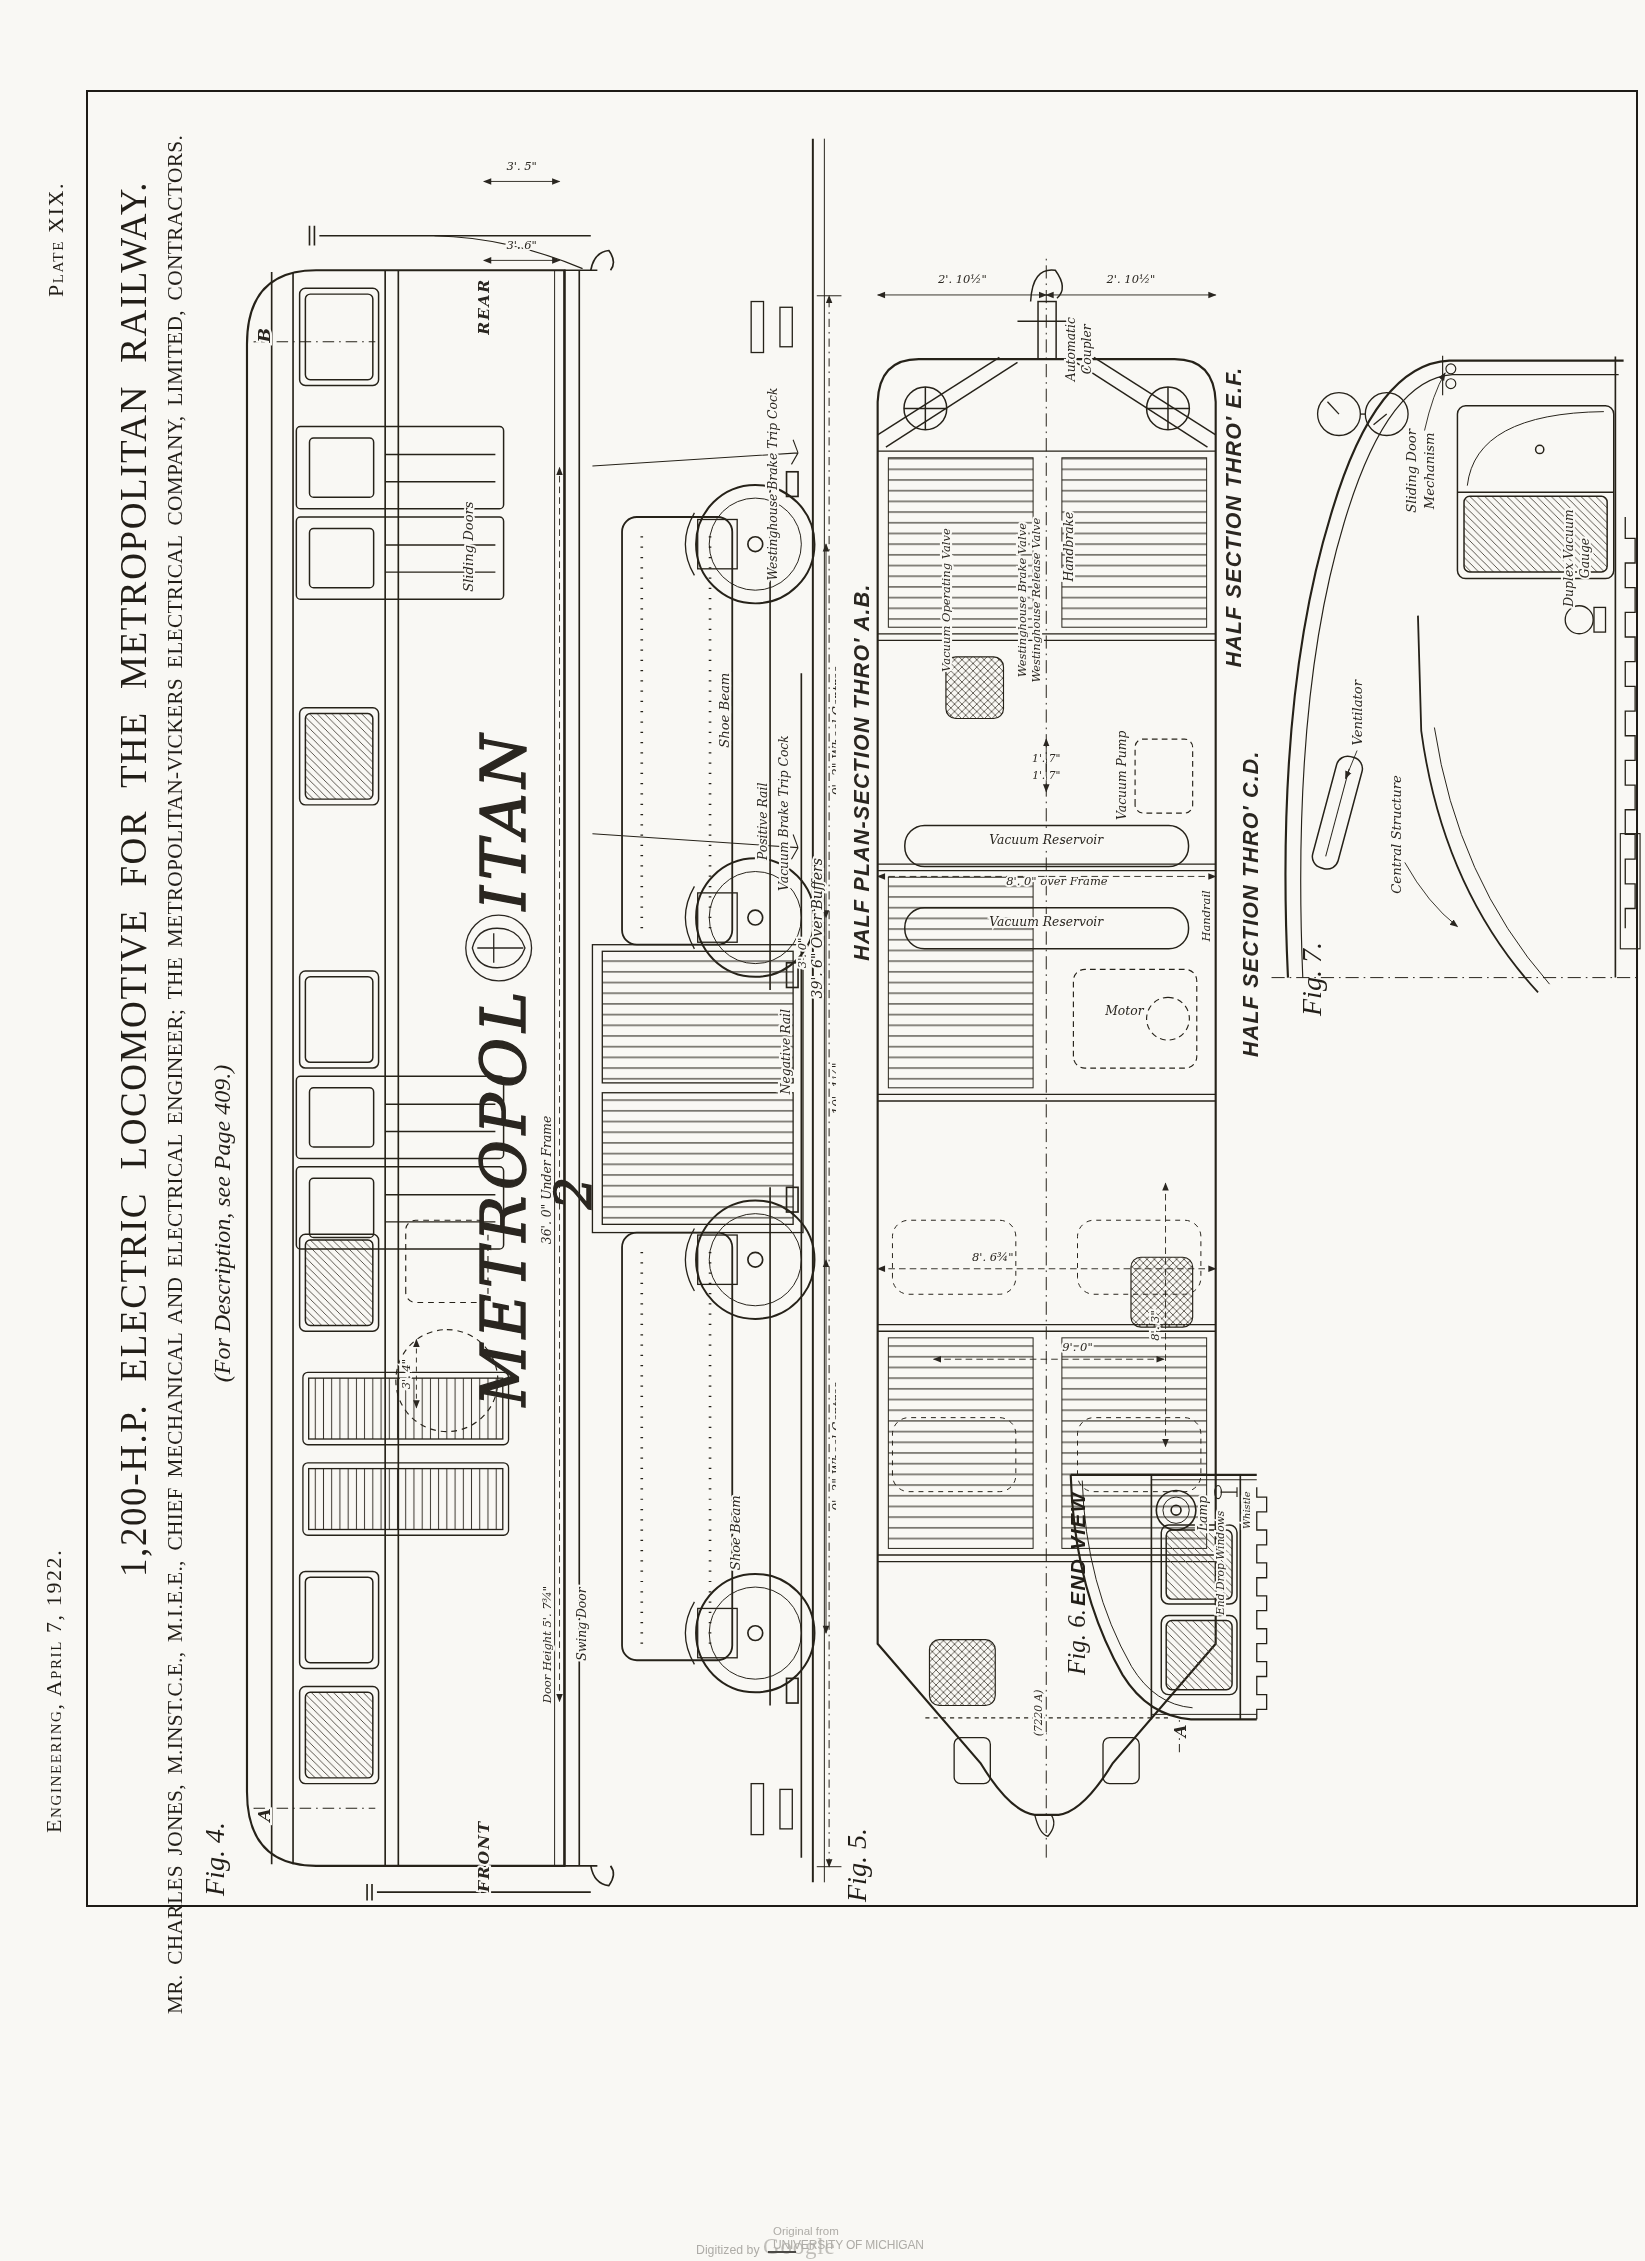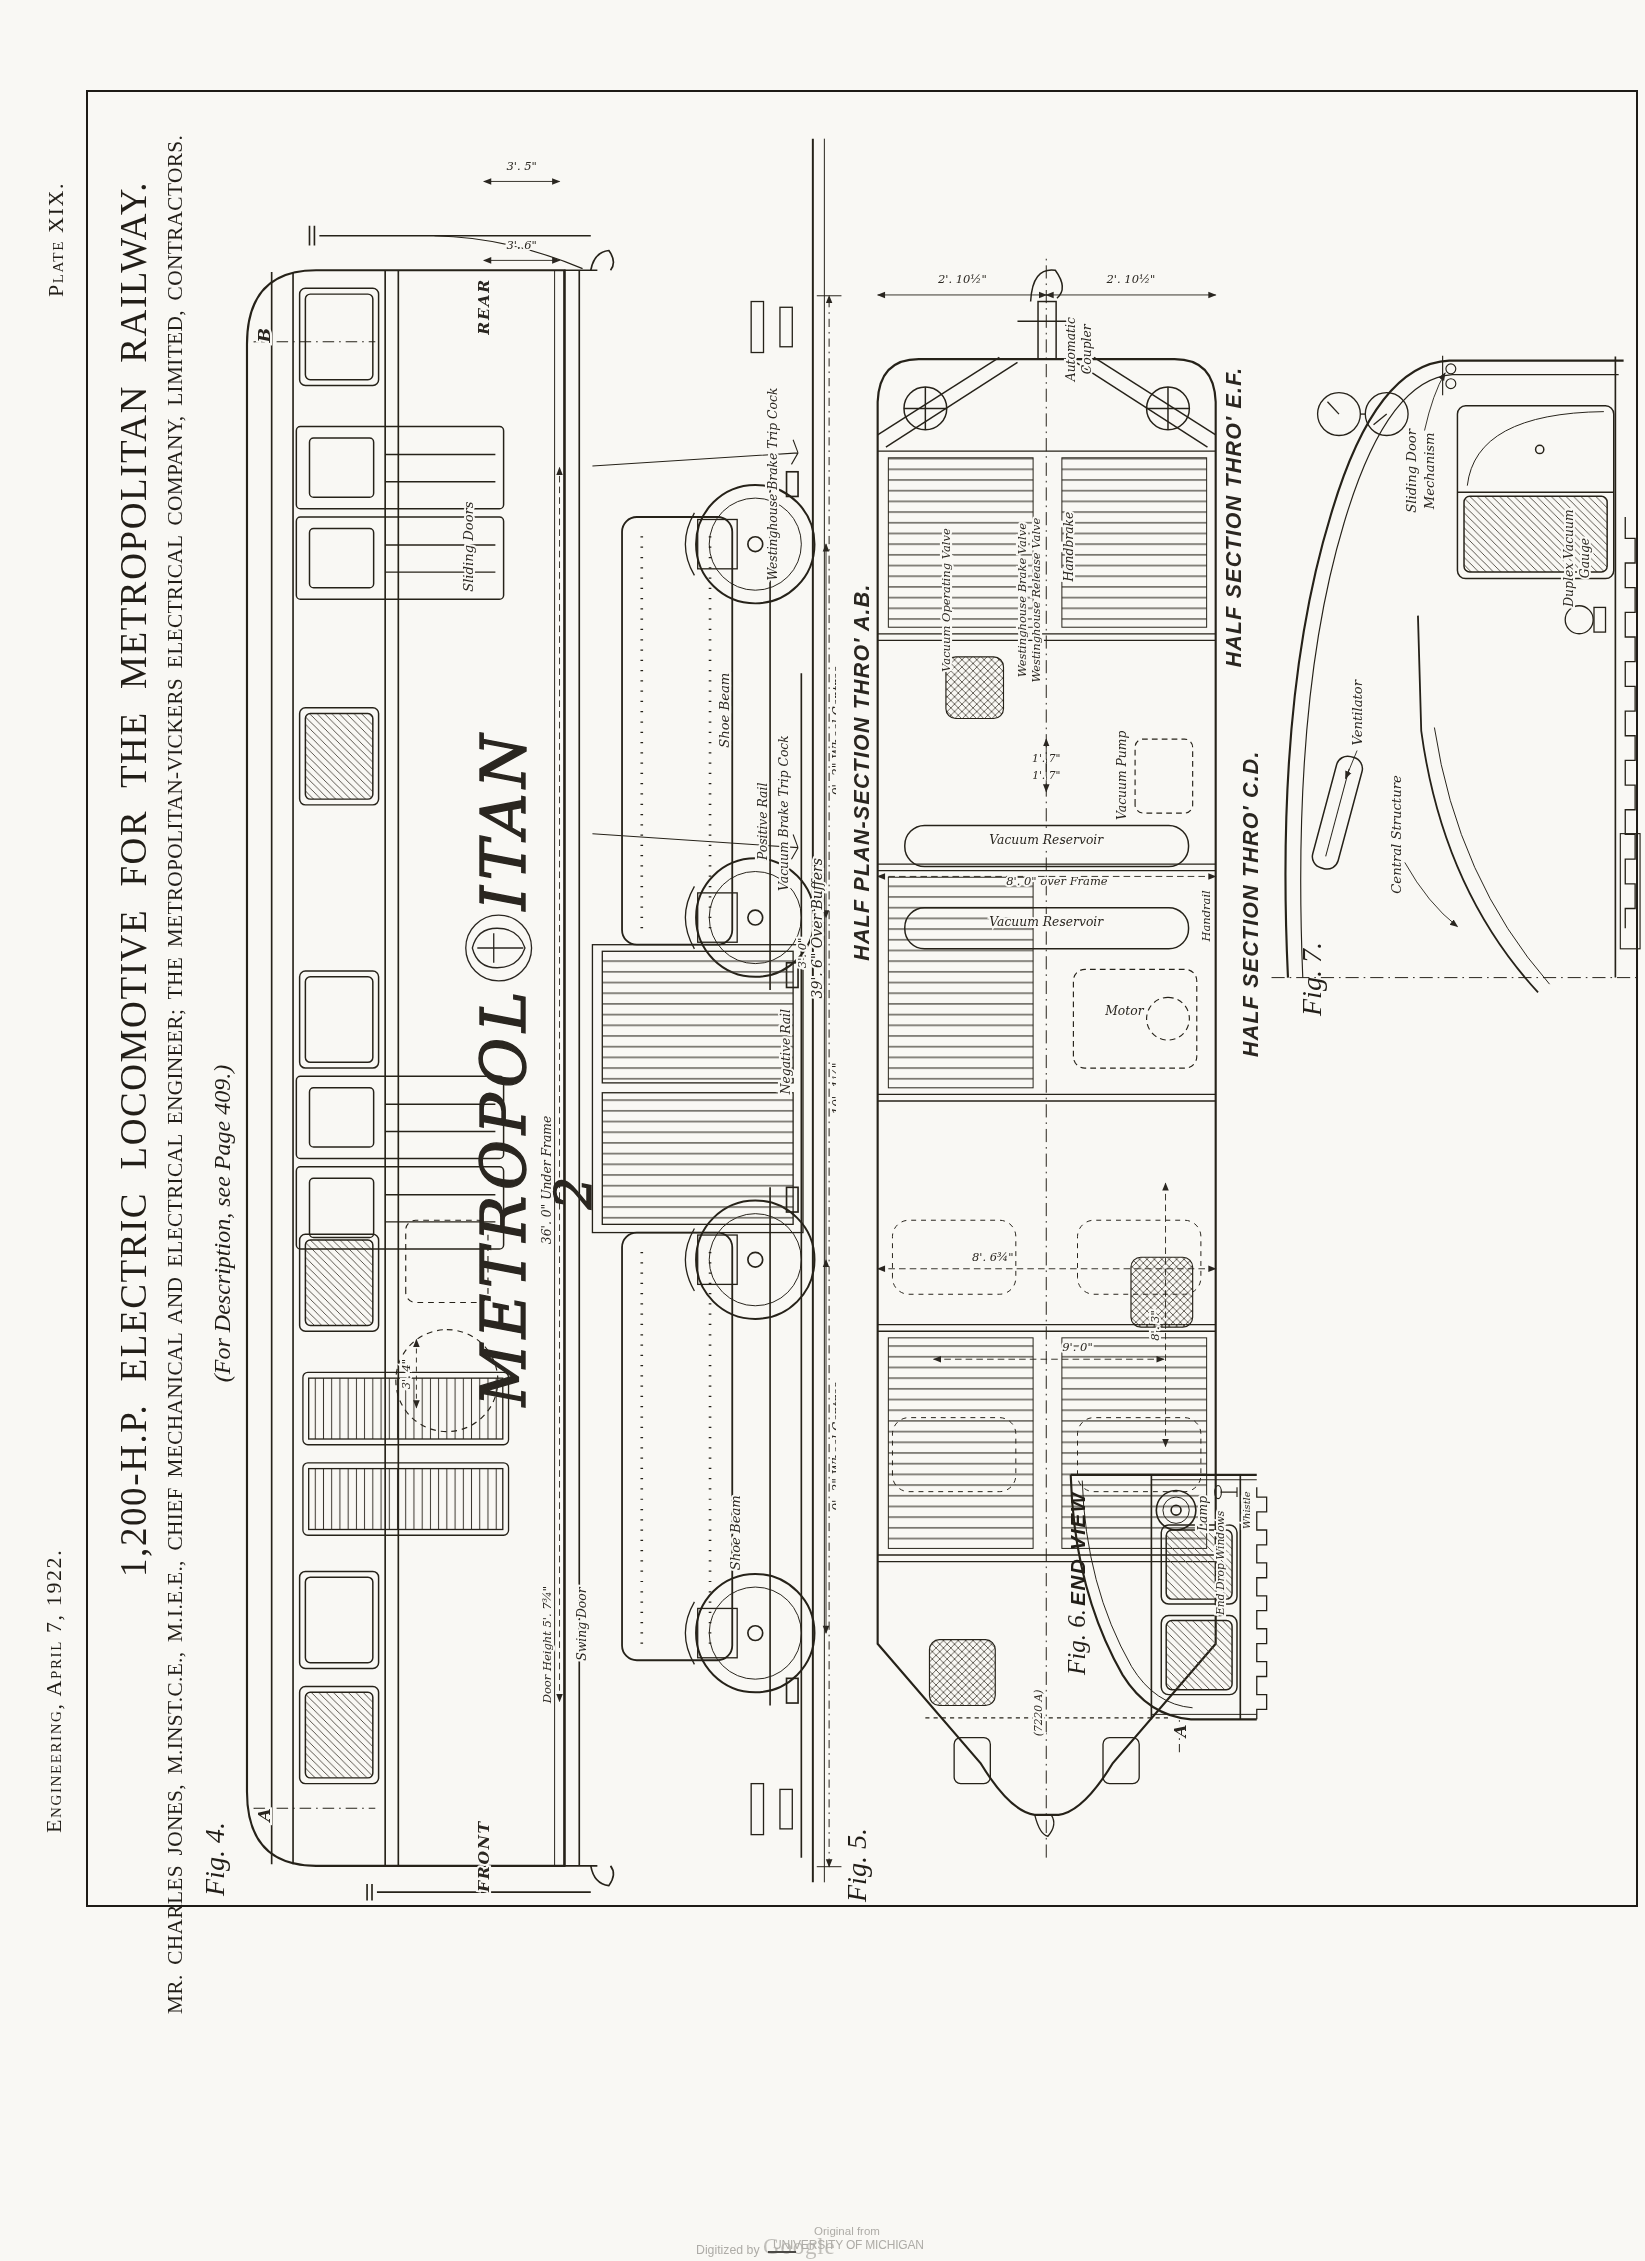--- a/index.html
+++ b/index.html
@@ -455,19 +455,19 @@
         <text x="570" y="400" text-anchor="middle" font-size="15">Gauge</text>
       </g>
     </svg>
 
   </div>
 
   <div class="scanfoot" style="left:696px;top:2234px;font-size:12.3px;">
     <span>Digitized by</span>
     <span class="google">Google</span>
   </div>
-  <div class="scanfoot" style="left:773px;top:2224px;width:148px;text-align:center;font-size:11.5px;line-height:14px;">
+  <div class="scanfoot" style="left:773px;top:2224px;width:148px;font-size:11.5px;line-height:14px;">
     <div>Original from</div>
     <div style="font-size:12px;letter-spacing:-0.2px;">UNIVERSITY OF MICHIGAN</div>
   </div>
   <div class="abs" style="left:768px;top:2251px;width:28px;height:1.6px;background:#4c4a46;"></div>
 </div>
 
 
 </body></html>

